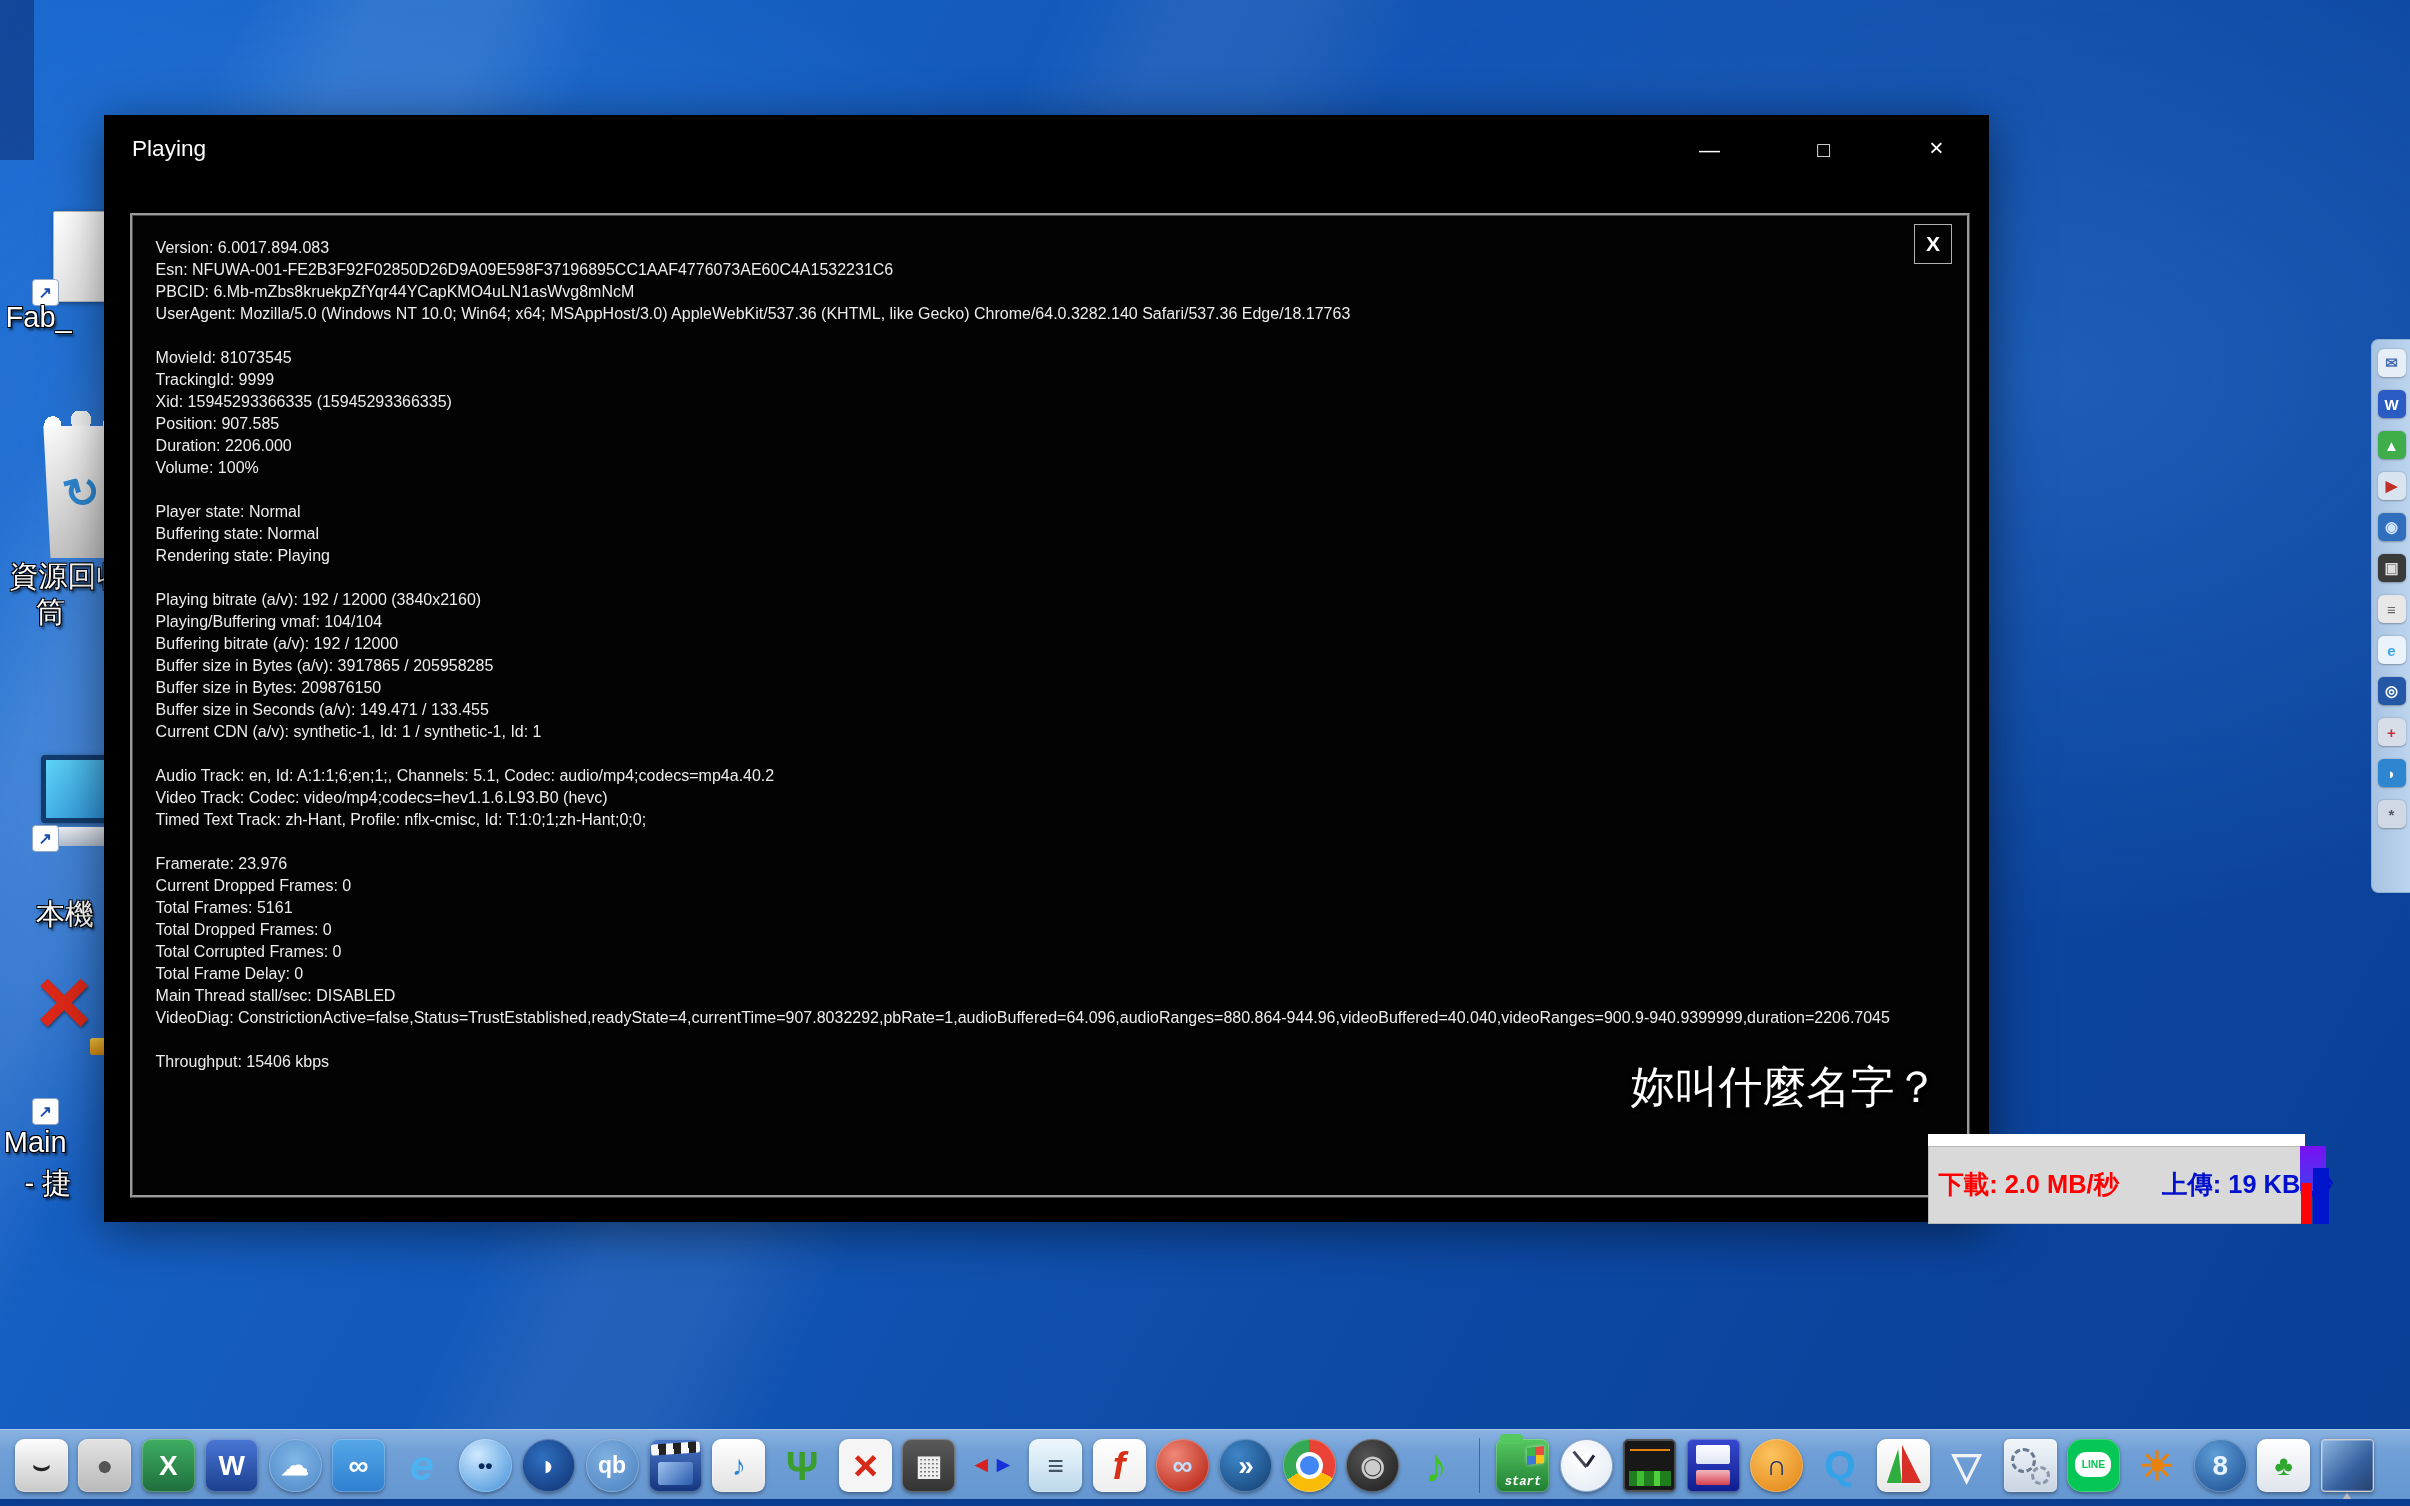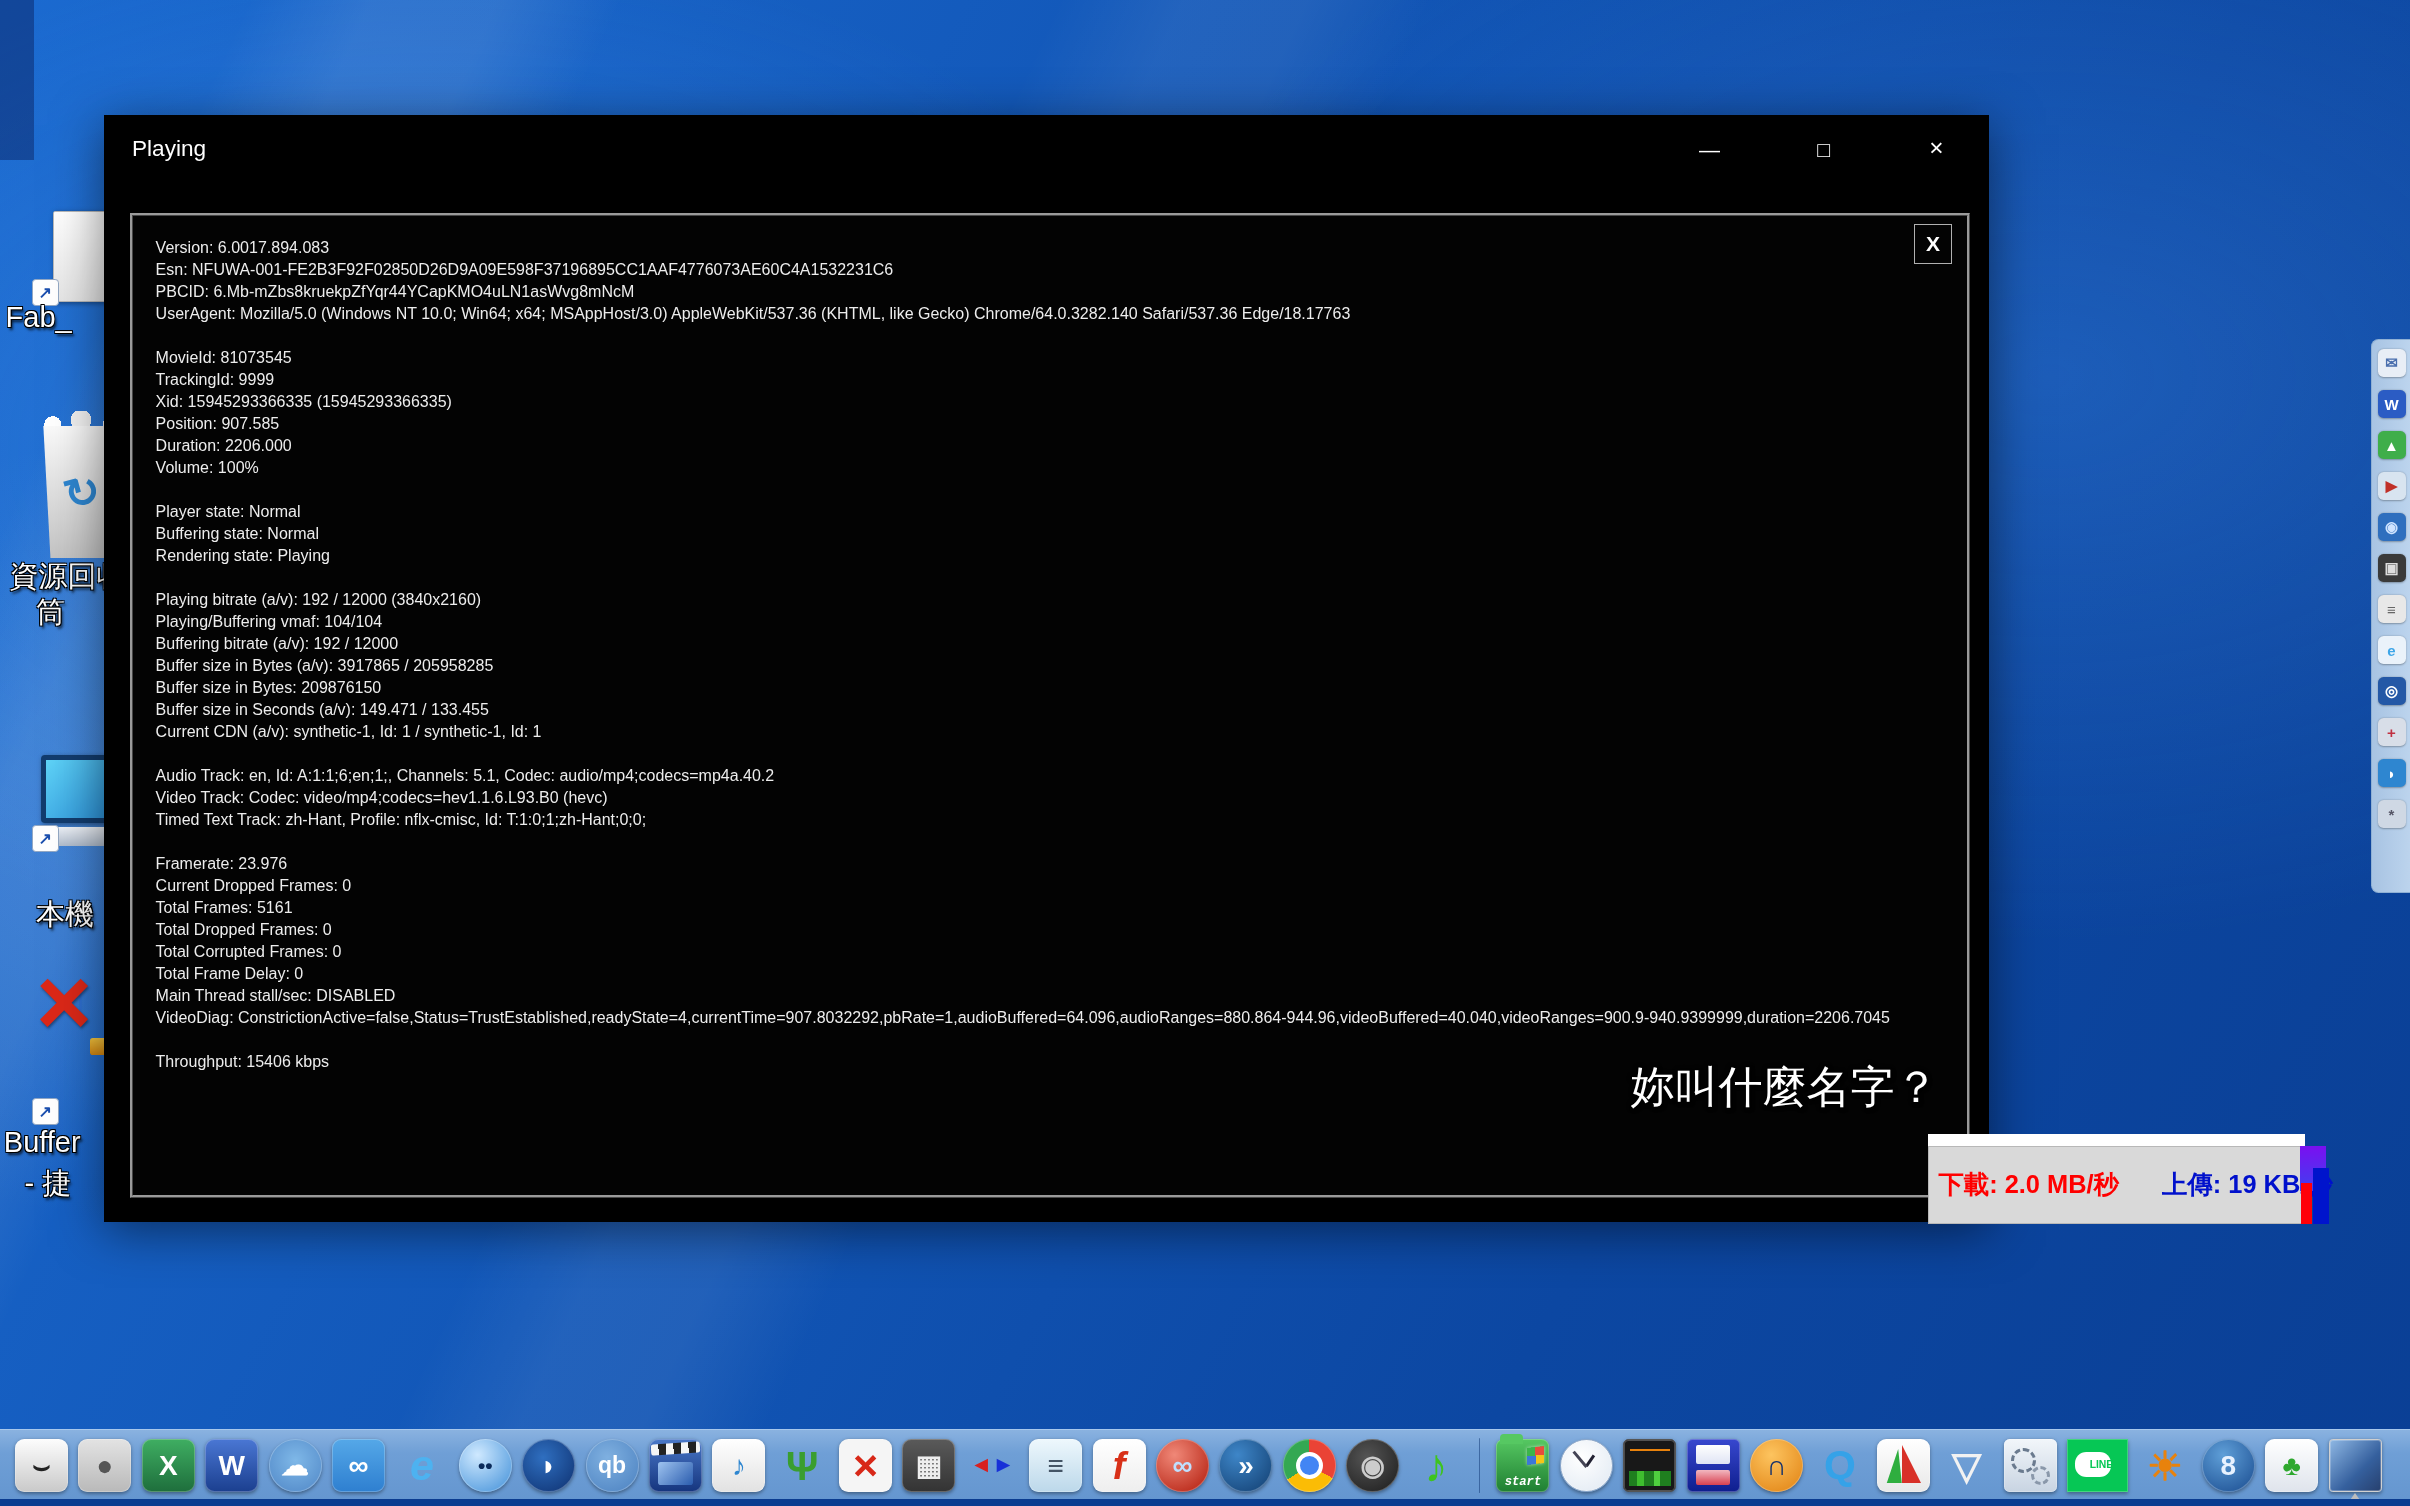--- a/index.html
+++ b/index.html
@@ -102,21 +102,21 @@
   .k-folder{background:linear-gradient(180deg,#56c862,#1f7f32);border-radius:7.5px;align-items:flex-end;padding-bottom:3.8px;box-sizing:border-box;}
   .k-folder::before{content:"";position:absolute;left:3.8px;top:-4.7px;width:22.6px;height:9.4px;background:#56c862;border-radius:3.8px 3.8px 0 0;}
   .k-folder::after{content:"";position:absolute;right:5.6px;top:7.5px;width:17px;height:17px;
     background:conic-gradient(#e84c3c 0 25%,#f5c518 25% 50%,#3c78d8 50% 75%,#3cb54a 75% 100%);transform:skewY(-6deg);box-shadow:0 0 3.8px rgba(255,255,255,.6);}
   .k-sail{background:linear-gradient(180deg,#fff,#e8e8e8);}
   .k-sail::before{content:"";position:absolute;left:8.5px;bottom:9.4px;border-left:15px solid transparent;border-bottom:34px solid #2fae3f;transform:skewX(6deg);}
   .k-sail::after{content:"";position:absolute;right:8.5px;bottom:9.4px;border-right:19px solid transparent;border-bottom:38px solid #d83028;}
   .k-gears{background:linear-gradient(180deg,#f2f6fa,#c8d4e2);border-radius:5.6px;}
   .k-gears::before{content:"";position:absolute;left:7.5px;top:9.4px;width:19px;height:19px;border:3.8px dashed #6a7a8e;border-radius:50%;}
   .k-gears::after{content:"";position:absolute;right:6.6px;bottom:7.5px;width:13px;height:13px;border:3.8px dashed #8a98aa;border-radius:50%;}
-  .k-line{background:#06c755;border-radius:0;padding-left:8px;}
+  .k-line{background:#06c755;border-radius:15px;}
   .k-line::before{content:"";position:absolute;left:8.5px;top:13px;width:36px;height:24.5px;background:#fff;border-radius:11.3px;}
   .k-preview{background:linear-gradient(135deg,#8fb8e4 0%,#35609e 60%,#27406e 100%);border:1.9px solid #d0d0d0;border-radius:3.8px;box-sizing:border-box;}
   .k-preview::after{content:"";position:absolute;left:50%;bottom:-12.2px;margin-left:-7.5px;
     border-left:7.5px solid transparent;border-right:7.5px solid transparent;border-bottom:10.4px solid #bdbdbd;}
 </style>
 </head>
 <body>
 
 <div id="streaks"></div>
 <div id="corner"></div>
@@ -138,21 +138,21 @@
   <div class="pc-screen"></div>
   <div class="pc-kbd"></div>
   <div class="shortcut-badge" style="left:32px;top:825px;">↗</div>
   <div class="dt-label" style="left:36px;top:895px;">本機</div>
 </div>
 <div class="dt">
   <div class="stop-arrow">↓</div>
   <div class="stop-gold"></div>
   <div class="stop-x">×</div>
   <div class="shortcut-badge" style="left:32px;top:1098px;">↗</div>
-  <div class="dt-label" style="left:3.8px;top:1126px;">Buffer</div>
+  <div class="dt-label" style="left:3.8px;top:1126px;">Main</div>
   <div class="dt-label" style="left:24.5px;top:1164px;">- 捷</div>
 </div>
 
 <div id="side">
     <div class="side-icon k-glyph" style="background: rgb(232, 238, 246);">
       <span class="glyph" style="color: rgb(74, 111, 174);">✉</span>
     </div>
     <div class="side-icon k-glyph" style="background: rgb(43, 92, 196);">
       <span class="glyph" style="color: rgb(255, 255, 255);">W</span>
     </div>

